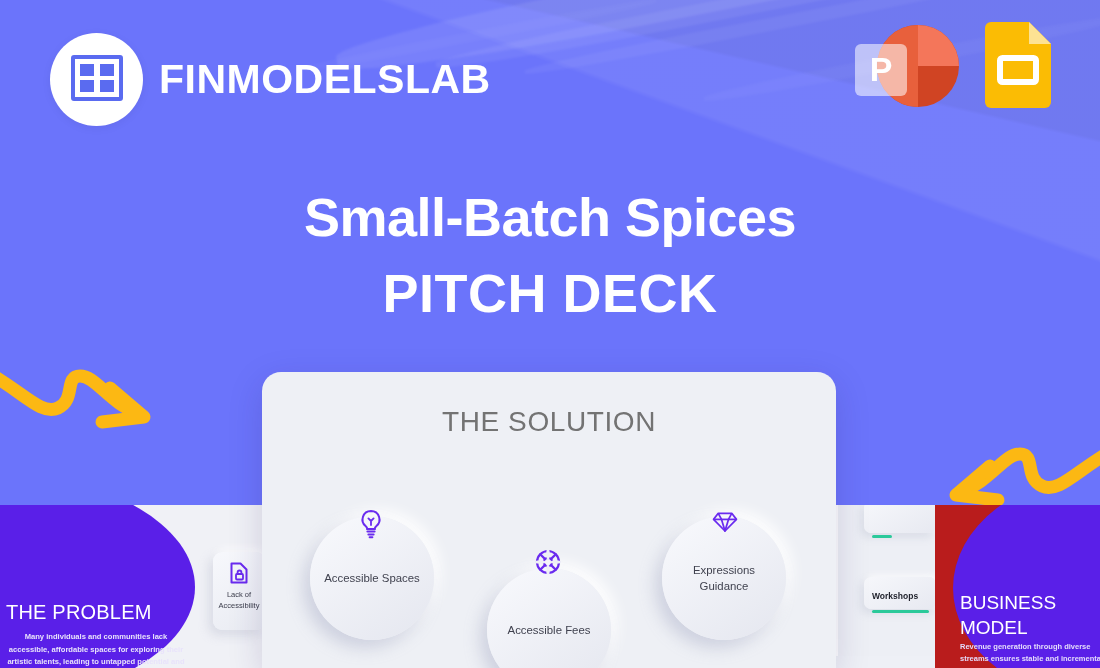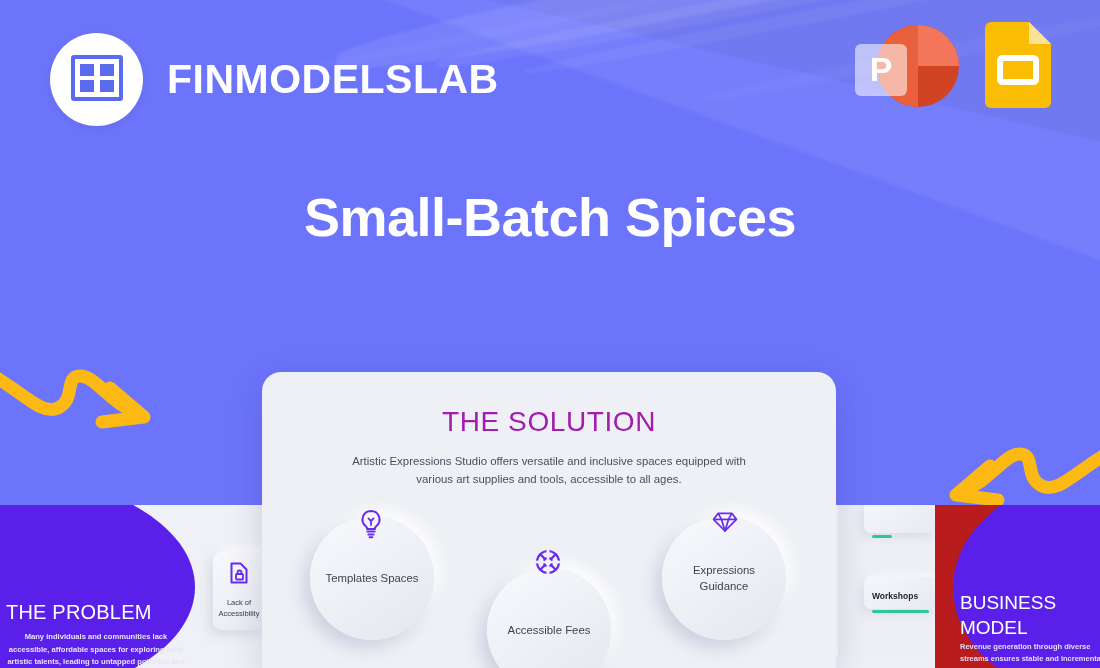--- a/index.html
+++ b/index.html
@@ -48,21 +48,21 @@
     background: linear-gradient(193deg, rgba(0,0,0,0.045) 0%, rgba(0,0,0,0.045) 18%, rgba(0,0,0,0) 18.5%);
     pointer-events:none;
   }
 
   
   #logo-block {
     position: absolute;
     left: 50px; top: 33px;
     display: flex;
     align-items: center;
-    gap: 24px;
+    gap: 16px;
   }
   .logo-circle {
     width: 93px; height: 93px;
     border-radius: 50%;
     background: #ffffff;
     display: flex; align-items: center; justify-content: center;
     box-shadow: 0 2px 10px rgba(0,0,0,0.06);
   }
   .logo-wordmark { display: flex; flex-direction: column; }
   .logo-name {
@@ -200,21 +200,21 @@
     left: 213px; top: 552px;
     width: 52px; height: 78px;
     border-radius: 9px;
     background: linear-gradient(150deg,#f7f8fc 0%, #e9ebf2 100%);
     box-shadow: -4px 5px 11px rgba(160,165,190,0.30), 3px -3px 8px rgba(255,255,255,0.9);
     display: flex; flex-direction: column; align-items: center;
     padding-top: 9px;
     box-sizing: border-box;
   }
   .problem-chip .chip-label {
-    margin-top: 9px;
+    margin-top: 1px;
     font-size: 7.5px;
     color: #3a3c4a;
     text-align: center;
     line-height: 1.45;
     width: 100%;
   }
 
   
   #slide-business {
     position: absolute;
@@ -287,21 +287,21 @@
     width: 574px; height: 296px;
     background: #eef0f5;
     border-radius: 19px 19px 0 0;
     box-shadow: 0 10px 34px rgba(40,30,100,0.17);
     overflow: hidden;
   }
   .solution-title {
     position: absolute;
     left: 0; right: 0; top: 34px;
     text-align: center;
-    color: #a21caf;
+    color: #737373;
     font-size: 28px;
     letter-spacing: 0.6px;
   }
   .solution-sub {
     position: absolute;
     left: 82px; top: 80px;
     width: 410px;
     text-align: center;
     color: #4a4d5c;
     font-size: 11.4px;
@@ -380,20 +380,21 @@
       <svg width="74" height="92" viewBox="0 0 74 92">
         <path d="M4 6 a6 6 0 0 1 6-6 h38 l22 22 v58 a6 6 0 0 1 -6 6 h-54 a6 6 0 0 1 -6 -6 z" fill="#fbbc04"></path>
         <path d="M48 0 l22 22 h-22 z" fill="#fde293"></path>
         <rect x="19" y="36" width="36" height="24" rx="2.5" fill="none" stroke="#ffffff" stroke-width="6"></rect>
       </svg>
     </div>
   </div>
 
   <div id="main-title">
     <div class="title-line1">Small-Batch Spices</div>
+    <div class="title-line2">PITCH DECK</div>
   </div>
 
   <div class="arrow" id="arrow-left">
     <svg width="180" height="90" viewBox="0 0 180 90">
       <path d="M-12 22 C 30 44, 48 70, 66 62 C 84 54, 72 30, 88 30 C 104 30, 116 56, 150 70" fill="none" stroke="#fcb813" stroke-width="13" stroke-linecap="round" stroke-linejoin="round"></path>
       <path d="M118 42 L152 71 L110 76" fill="none" stroke="#fcb813" stroke-width="13" stroke-linecap="round" stroke-linejoin="round"></path>
     </svg>
   </div>
 
   <div class="arrow" id="arrow-right">
@@ -435,24 +436,23 @@
         <path d="M2.5 2.5 h9 l6 6 v13 h-15 z" fill="none" stroke="#6a2bef" stroke-width="2" stroke-linejoin="round"></path>
         <rect x="7" y="13" width="7" height="5.5" rx="1" fill="none" stroke="#6a2bef" stroke-width="1.8"></rect>
         <path d="M8.6 13 v-1.6 a1.9 1.9 0 0 1 3.8 0 v1.6" fill="none" stroke="#6a2bef" stroke-width="1.8"></path>
       </svg>
     </span>
     <div class="chip-label">Lack of Accessibility</div>
   </div>
 
   <div id="solution-card">
     <div class="solution-title">THE SOLUTION</div>
-    <div class="solution-sub">Artistic Expressions Studio offers versatile and inclusive spaces equipped with various art supplies and tools, accessible to all ages.</div>
 
     <div class="sol-item" id="sol-1">
-      <div class="sol-label">Templates Spaces</div>
+      <div class="sol-label">Accessible Spaces</div>
     </div>
     <div class="sol-item" id="sol-2">
       <div class="sol-label">Accessible Fees</div>
     </div>
     <div class="sol-item" id="sol-3">
       <div class="sol-label">Expressions Guidance</div>
     </div>
   </div>
 
   <div class="sol-icon" id="sol-icon-1">

